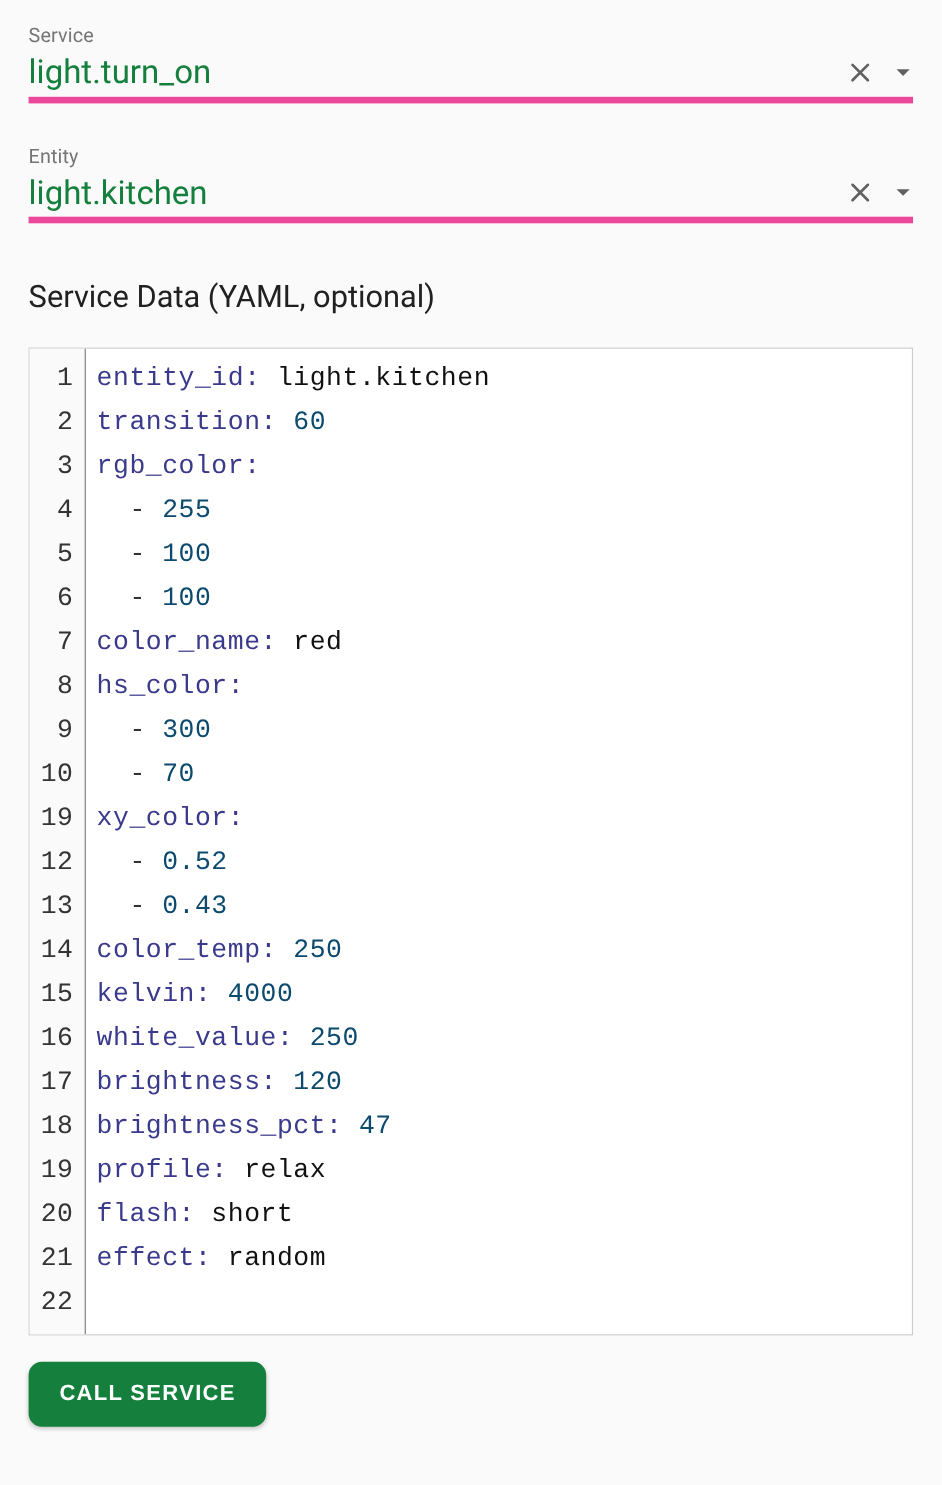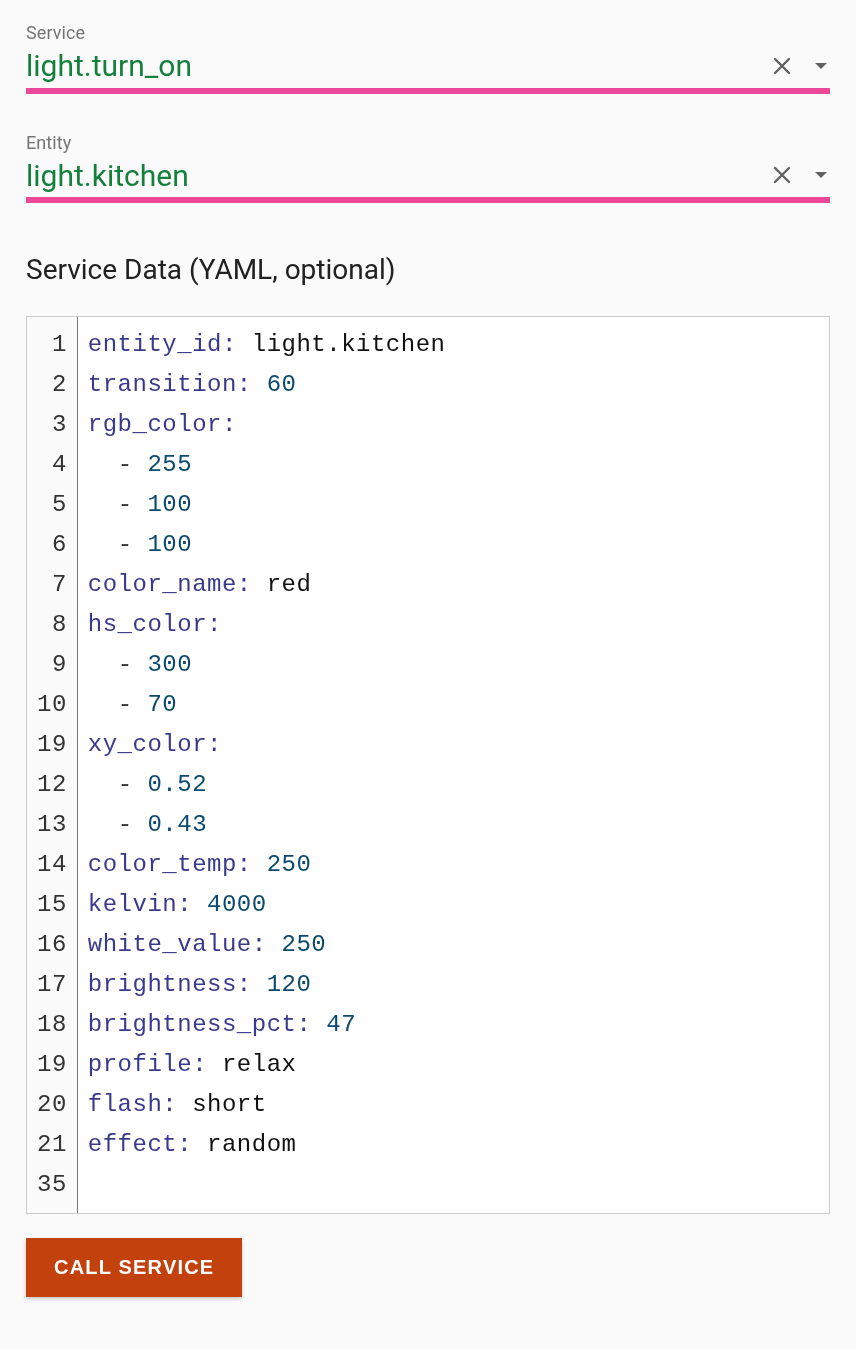--- a/index.html
+++ b/index.html
@@ -86,24 +86,24 @@
   }
   .code-line { height: 40px; }
   .yaml-key   { color: #3a3a8c; }
   .yaml-punc  { color: #3a3a8c; }
   .yaml-num   { color: #0c4a6e; }
   .yaml-str   { color: #111; }
   .yaml-dash  { color: #333; }
 
   .call-btn {
     margin-top: 24px;
-    background: #c2410c;
+    background: #15803d;
     color: #fff;
     border: none;
-    border-radius: 0;
+    border-radius: 12px;
     font-size: 20px;
     font-weight: 600;
     letter-spacing: 1.2px;
     padding: 18px 28px;
     cursor: pointer;
     box-shadow: 0 2px 4px rgba(0,0,0,0.2);
     text-transform: uppercase;
   }
 </style>
 </head>
@@ -171,21 +171,21 @@
         <div>12</div>
         <div>13</div>
         <div>14</div>
         <div>15</div>
         <div>16</div>
         <div>17</div>
         <div>18</div>
         <div>19</div>
         <div>20</div>
         <div>21</div>
-        <div>35</div>
+        <div>22</div>
       </div>
     <div class="code-body" id="codebody"><div class="code-line"><span class="yaml-key">entity_id</span><span class="yaml-punc">:</span><span> </span><span class="yaml-str">light.kitchen</span></div><div class="code-line"><span class="yaml-key">transition</span><span class="yaml-punc">:</span><span> </span><span class="yaml-num">60</span></div><div class="code-line"><span class="yaml-key">rgb_color</span><span class="yaml-punc">:</span></div><div class="code-line"><span>  </span><span class="yaml-dash">-</span><span> </span><span class="yaml-num">255</span></div><div class="code-line"><span>  </span><span class="yaml-dash">-</span><span> </span><span class="yaml-num">100</span></div><div class="code-line"><span>  </span><span class="yaml-dash">-</span><span> </span><span class="yaml-num">100</span></div><div class="code-line"><span class="yaml-key">color_name</span><span class="yaml-punc">:</span><span> </span><span class="yaml-str">red</span></div><div class="code-line"><span class="yaml-key">hs_color</span><span class="yaml-punc">:</span></div><div class="code-line"><span>  </span><span class="yaml-dash">-</span><span> </span><span class="yaml-num">300</span></div><div class="code-line"><span>  </span><span class="yaml-dash">-</span><span> </span><span class="yaml-num">70</span></div><div class="code-line"><span class="yaml-key">xy_color</span><span class="yaml-punc">:</span></div><div class="code-line"><span>  </span><span class="yaml-dash">-</span><span> </span><span class="yaml-num">0.52</span></div><div class="code-line"><span>  </span><span class="yaml-dash">-</span><span> </span><span class="yaml-num">0.43</span></div><div class="code-line"><span class="yaml-key">color_temp</span><span class="yaml-punc">:</span><span> </span><span class="yaml-num">250</span></div><div class="code-line"><span class="yaml-key">kelvin</span><span class="yaml-punc">:</span><span> </span><span class="yaml-num">4000</span></div><div class="code-line"><span class="yaml-key">white_value</span><span class="yaml-punc">:</span><span> </span><span class="yaml-num">250</span></div><div class="code-line"><span class="yaml-key">brightness</span><span class="yaml-punc">:</span><span> </span><span class="yaml-num">120</span></div><div class="code-line"><span class="yaml-key">brightness_pct</span><span class="yaml-punc">:</span><span> </span><span class="yaml-num">47</span></div><div class="code-line"><span class="yaml-key">profile</span><span class="yaml-punc">:</span><span> </span><span class="yaml-str">relax</span></div><div class="code-line"><span class="yaml-key">flash</span><span class="yaml-punc">:</span><span> </span><span class="yaml-str">short</span></div><div class="code-line"><span class="yaml-key">effect</span><span class="yaml-punc">:</span><span> </span><span class="yaml-str">random</span></div><div class="code-line">&nbsp;</div></div>
   </div>
 
   
   <button class="call-btn">CALL SERVICE</button>
 
 </div>
 
 </body></html>

